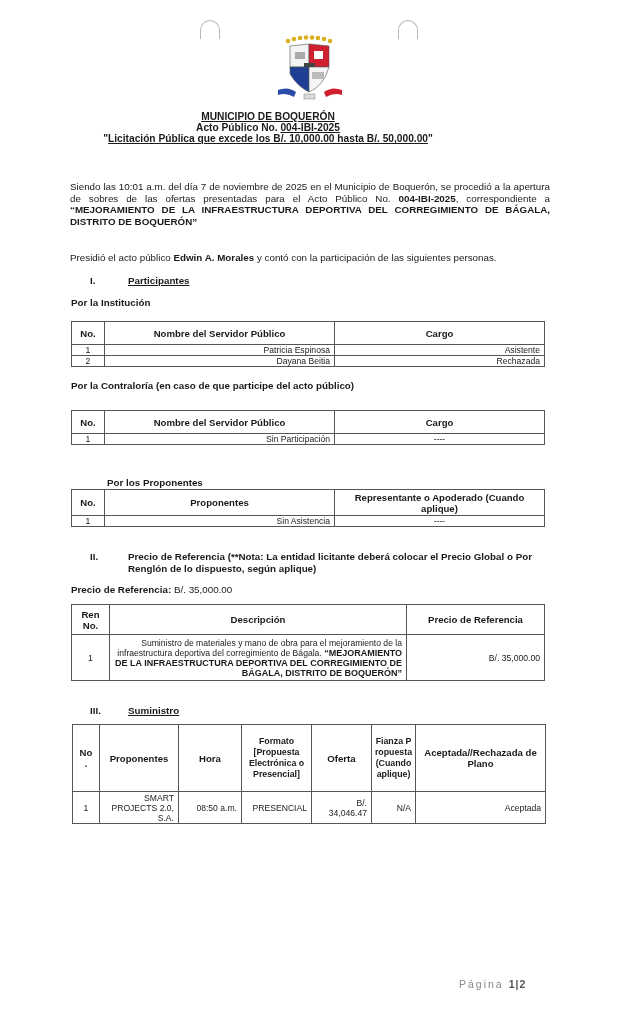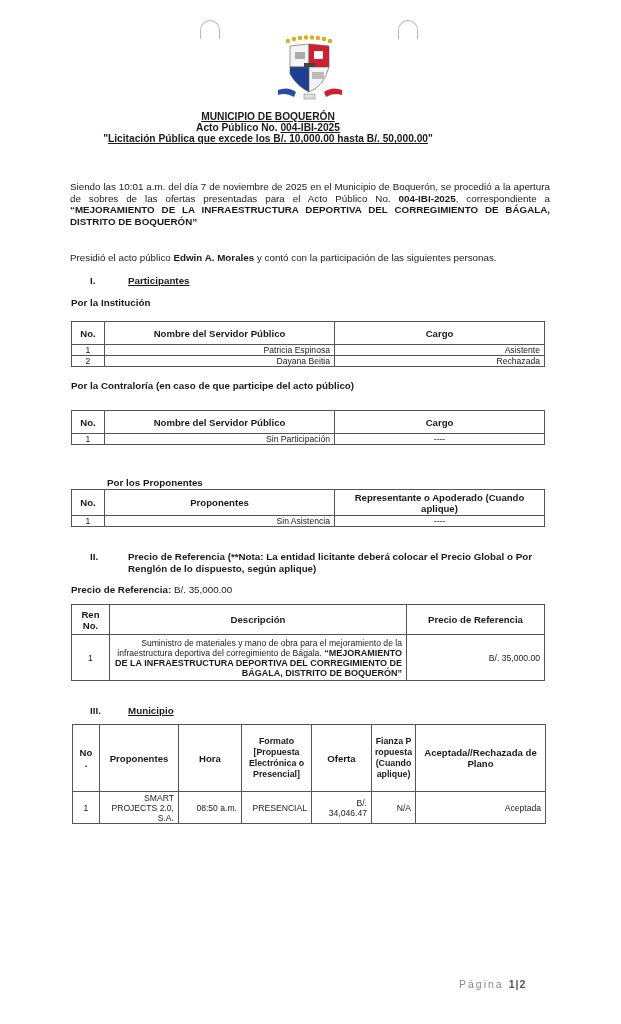--- a/index.html
+++ b/index.html
@@ -162,21 +162,21 @@
   <tr style="height:46px;">
     <td class="c">1</td>
     <td style="line-height:10px; padding-top:2px; padding-bottom:2px;"><span>Suministro de materiales y mano de obra para el mejoramiento de la infraestructura deportiva del corregimiento de Bágala. </span><b style="font-size:9px;">“MEJORAMIENTO DE LA INFRAESTRUCTURA DEPORTIVA DEL CORREGIMIENTO DE BÁGALA, DISTRITO DE BOQUERÓN”</b></td>
     <td>B/. 35,000.00</td>
   </tr>
 </tbody>
   </table>
 
 <div class="sec" style="left:90px; top:705px;">
   <span class="num">III.</span>
-  <span class="txt">Municipio</span>
+  <span class="txt">Suministro</span>
 </div>
 <table style="left:72px; top:724px; width:474px;">
   <colgroup>
     <col style="width:27px">
       <col style="width:79px">
       <col style="width:63px">
       <col style="width:70px">
     <col style="width:60px">
       <col style="width:44px">
       <col>

